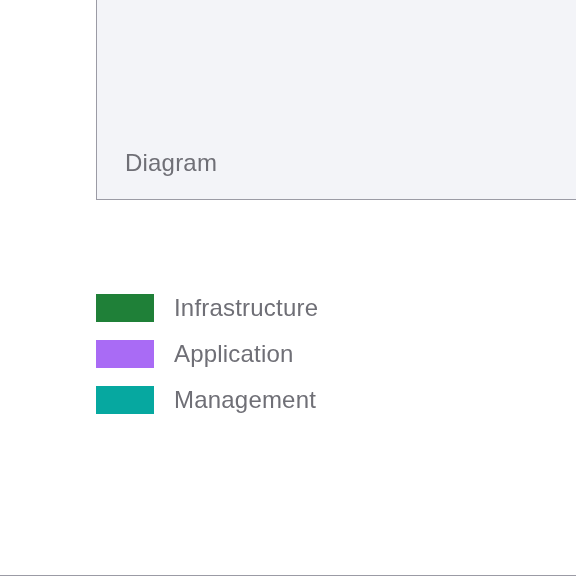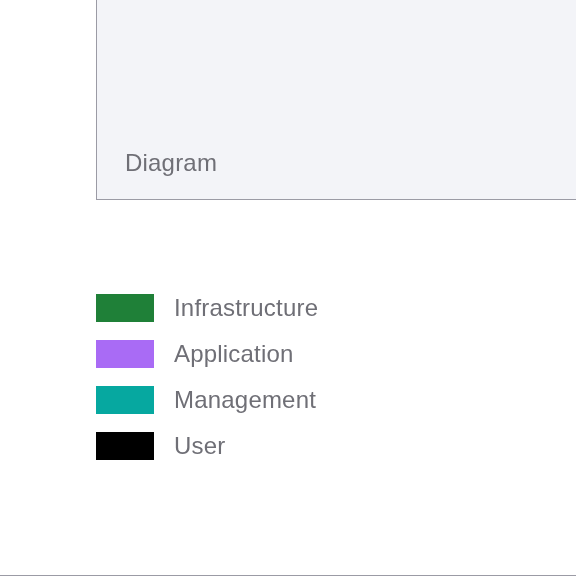--- a/index.html
+++ b/index.html
@@ -79,19 +79,15 @@
     <span class="legend-label">Infrastructure</span>
   </div>
   <div class="legend-item">
     <div class="legend-swatch" style="background:#a96bf5"></div>
     <span class="legend-label">Application</span>
   </div>
   <div class="legend-item">
     <div class="legend-swatch" style="background:#06a8a0"></div>
     <span class="legend-label">Management</span>
   </div>
-  <div class="legend-item">
-    <div class="legend-swatch" style="background:#000000"></div>
-    <span class="legend-label">User</span>
-  </div>
 </div>
 
 <div class="divider"></div>
 
 </body></html>

